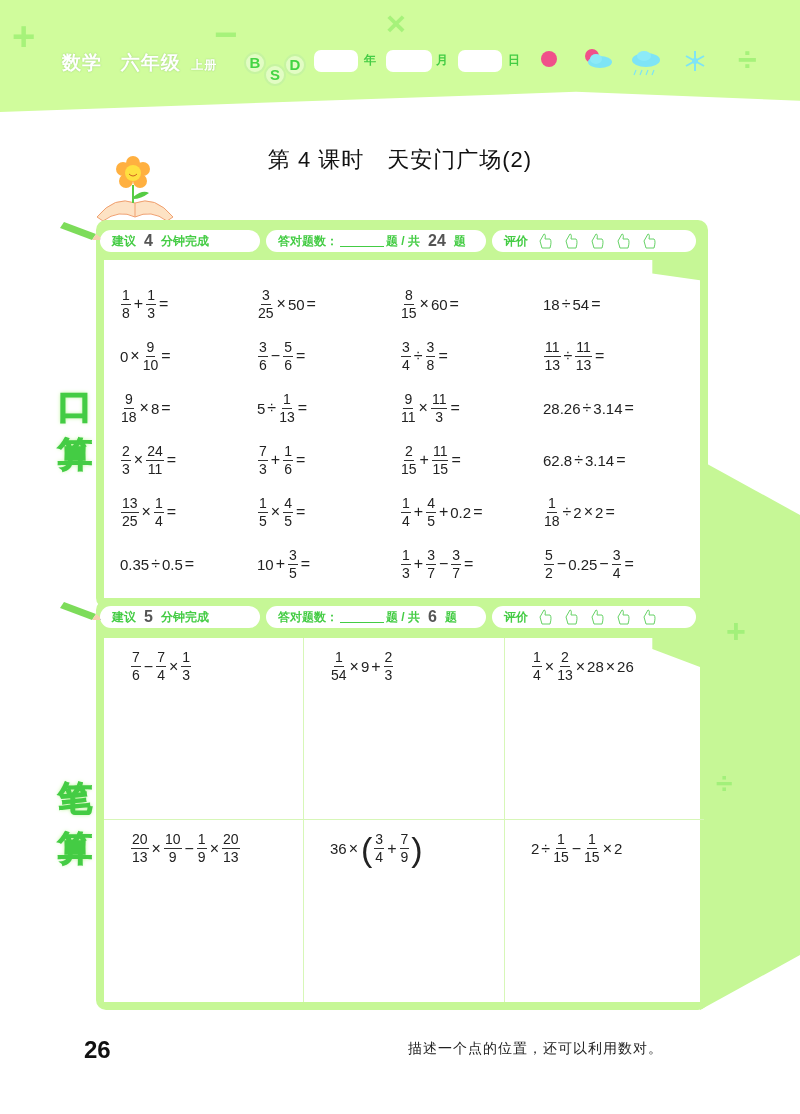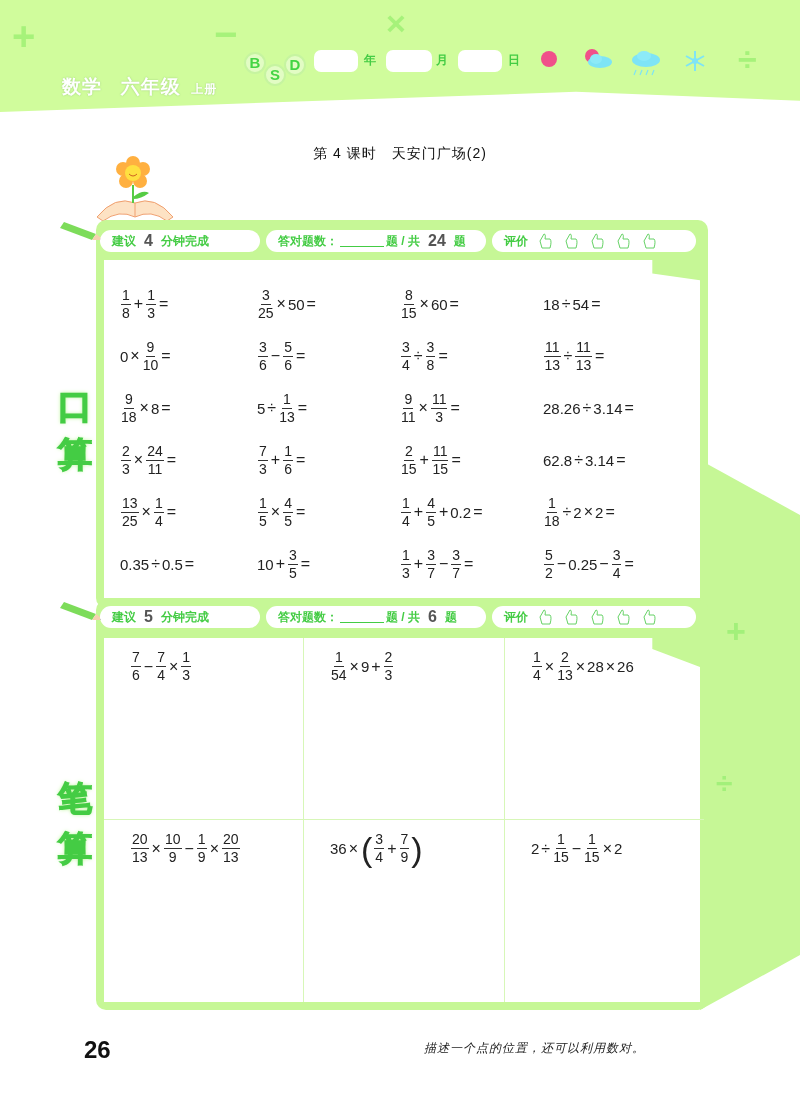--- a/index.html
+++ b/index.html
@@ -1,30 +1,30 @@
 <!DOCTYPE html>
 <html><head>
 <meta charset="utf-8">
 <style>
   * { box-sizing: border-box; margin: 0; padding: 0; }
   body { width: 800px; height: 1114px; background: #ffffff; position: relative; overflow: hidden;
          font-family: "Liberation Sans", "DejaVu Sans", sans-serif; color: #222; }
   .header-band { position: absolute; left: 0; top: 0; width: 800px; height: 112px; background: #d0fc9c;
                  clip-path: polygon(0 0, 100% 0, 100% 90%, 72% 82%, 0 100%); }
   .header-band .deco { position: absolute; color: #a6f27a; font-weight: bold; font-size: 40px; }
-  .header-title { position: absolute; left: 62px; top: 74px; color: #fff; font-weight: bold; font-size: 19px;
+  .header-title { position: absolute; left: 62px; top: 50px; color: #fff; font-weight: bold; font-size: 19px;
                   text-shadow: 0 0 2px #9ccf7a; letter-spacing: 1px; }
   .header-title .small { font-size: 12px; margin-left: 4px; }
   .bsd { position: absolute; top: 52px; left: 244px; width: 64px; height: 36px; }
   .bsd span { position: absolute; width: 22px; height: 22px; border-radius: 50%; background: #e2fcc4;
               border: 2px solid #c6f4a0; color: #44d444; font-weight: bold; font-size: 15px; text-align: center; line-height: 18px; }
   .date-box { position: absolute; top: 50px; height: 22px; background: #fff; border-radius: 7px; }
   .date-label { position: absolute; top: 52px; color: #44cc44; font-size: 12px; font-weight: bold; }
   .weather { position: absolute; top: 50px; width: 18px; height: 18px; }
-  .lesson-title { position: absolute; top: 145px; left: 0; width: 800px; text-align: center; font-size: 14px; color: #111; letter-spacing: 1px; }
+  .lesson-title { position: absolute; top: 145px; left: 0; width: 800px; text-align: center; font-size: 22px; color: #111; letter-spacing: 1px; }
   .flower { position: absolute; left: 95px; top: 155px; width: 80px; height: 70px; }
   .panel { position: absolute; background: #c6f796; }
   .bar { position: absolute; left: 100px; width: 602px; height: 22px; display: flex; gap: 6px; }
   .bar .seg { background: #fff; border-radius: 11px; height: 22px; display: flex; align-items: center; color: #44cc44;
               font-size: 12px; font-weight: bold; padding: 0 12px; white-space: nowrap; }
   .bar .num { color: #555; font-size: 16px; margin: 0 8px; }
   .bar .blank { display: inline-block; width: 44px; border-bottom: 1px solid #44cc44; height: 12px; margin: 0 2px; }
   .thumb { display: inline-block; width: 18px; height: 18px; margin-left: 8px; }
   .pencil { position: absolute; width: 46px; height: 24px; }
   .sheet { position: absolute; background: #fff; }
@@ -36,21 +36,21 @@
   .frac .d { padding-top: 1px; }
   .op { margin: 0 2px; font-size: 16px; }
   .side-label { position: absolute; color: #fff; font-size: 34px; font-weight: bold;
                 -webkit-text-stroke: 1.5px #44cc44; text-shadow: 0 0 4px #a6f27a; }
   .written-grid { position: absolute; left: 104px; top: 638px; width: 600px; height: 364px;
                   display: grid; grid-template-columns: 200px 201px 199px; grid-template-rows: 182px 182px; }
   .wcell { border-right: 1px solid #d7f7b8; border-bottom: 1px solid #d7f7b8; padding: 12px 0 0 26px; }
   .wcell .expr { display: flex; align-items: center; font-size: 15px; }
   .paren { font-size: 34px; font-weight: 300; line-height: 30px; margin: 0 1px; }
   .footer-num { position: absolute; left: 84px; top: 1036px; font-size: 24px; font-weight: bold; color: #111; }
-  .footer-text { position: absolute; left: 424px; top: 1040px; font-size: 12px; color: #222; font-family: "DejaVu Serif", serif; letter-spacing: 1px; font-style: italic; }
+  .footer-text { position: absolute; left: 408px; top: 1040px; font-size: 14px; color: #222; font-family: "DejaVu Serif", serif; letter-spacing: 1px; }
   .right-deco { position: absolute; color: #a2f07a; font-weight: bold; }
 </style>
 </head>
 <body>
 
 <div class="header-band">
   <span class="deco" style="left:12px;top:14px;">+</span>
   <span class="deco" style="left:214px;top:12px;">−</span>
   <span class="deco" style="left:386px;top:4px;font-size:34px;">×</span>
   <span class="deco" style="left:738px;top:40px;font-size:34px;">÷</span>

